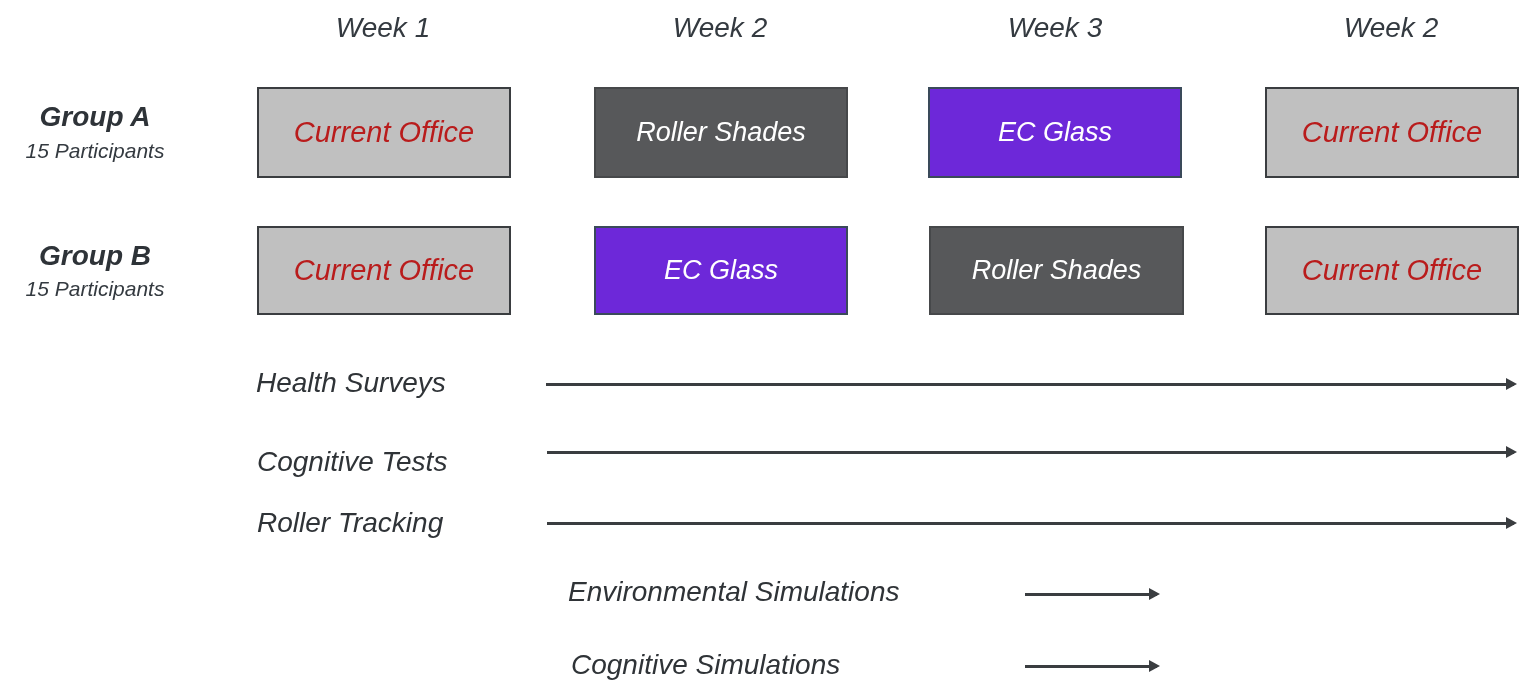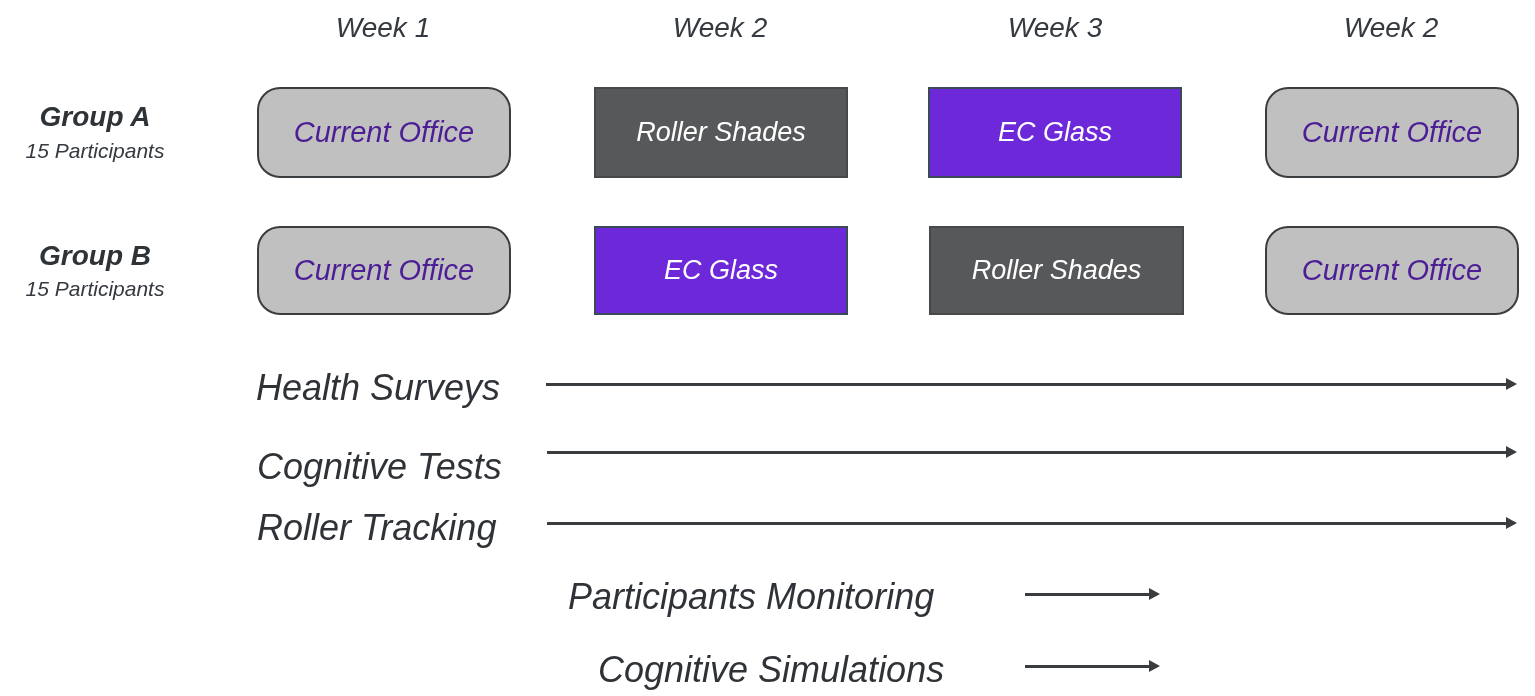--- a/index.html
+++ b/index.html
@@ -4,24 +4,24 @@
 <style>
   html, body { margin: 0; padding: 0; background: #ffffff; }
   body { width: 1535px; height: 696px; position: relative; overflow: hidden;
          font-family: "Liberation Sans", sans-serif; color: #333a40; }
   .abs { position: absolute; font-style: italic; }
   .week { font-size: 28px; color: #343a40; text-align: center; width: 200px; top: 12px; }
   .group-name { font-weight: bold; font-size: 28px; color: #2e3338; text-align: center; width: 200px; }
   .group-sub { font-size: 21px; color: #343a40; text-align: center; width: 200px; }
   .cell { display: flex; align-items: center; justify-content: center;
           box-sizing: border-box; border: 2px solid #3a3d40; font-size: 27px; }
-  .cell.office { background: #c0c0c0; color: #4c1d95; font-size: 29px; border-radius: 23px; }
+  .cell.office { background: #c0c0c0; color: #b91c1c; font-size: 29px; }
   .cell.shades { background: #57585a; color: #ffffff; border-color: #46484a; }
   .cell.ec { background: #6d28d9; color: #ffffff; border-color: #3a4a5a; }
-  .meas-label { font-size: 36px; color: #2f3337; white-space: nowrap; }
+  .meas-label { font-size: 28px; color: #2f3337; white-space: nowrap; }
   .arrow { height: 3px; background: #3a3d40; }
   .arrow::after { content: ""; position: absolute; right: -3px; top: -5px;
                   border-left: 11px solid #3a3d40; border-top: 6.5px solid transparent;
                   border-bottom: 6.5px solid transparent; }
 </style>
 </head>
 <body>
 
 <div class="abs week" style="left:283px;">Week 1</div>
 <div class="abs week" style="left:620px;">Week 2</div>
@@ -46,17 +46,17 @@
 
 <div class="abs meas-label" style="left:256px; top:367px;">Health Surveys</div>
 <div class="abs arrow" style="left:546px; top:383px; width:968px;"></div>
 
 <div class="abs meas-label" style="left:257px; top:437px;margin-top:9px;">Cognitive Tests</div>
 <div class="abs arrow" style="left:547px; top:451px; width:967px;"></div>
 
 <div class="abs meas-label" style="left:257px; top:507px;">Roller Tracking</div>
 <div class="abs arrow" style="left:547px; top:522px; width:967px;"></div>
 
-<div class="abs meas-label" style="left:568px; top:576px;">Participants Monitoring</div>
+<div class="abs meas-label" style="left:568px; top:576px;">Environmental Simulations</div>
 <div class="abs arrow" style="left:1025px; top:593px; width:132px;"></div>
 
-<div class="abs meas-label" style="left:571px; top:649px;margin-left:27px;">Cognitive Simulations</div>
+<div class="abs meas-label" style="left:571px; top:649px;">Cognitive Simulations</div>
 <div class="abs arrow" style="left:1025px; top:665px; width:132px;"></div>
 
 </body></html>

